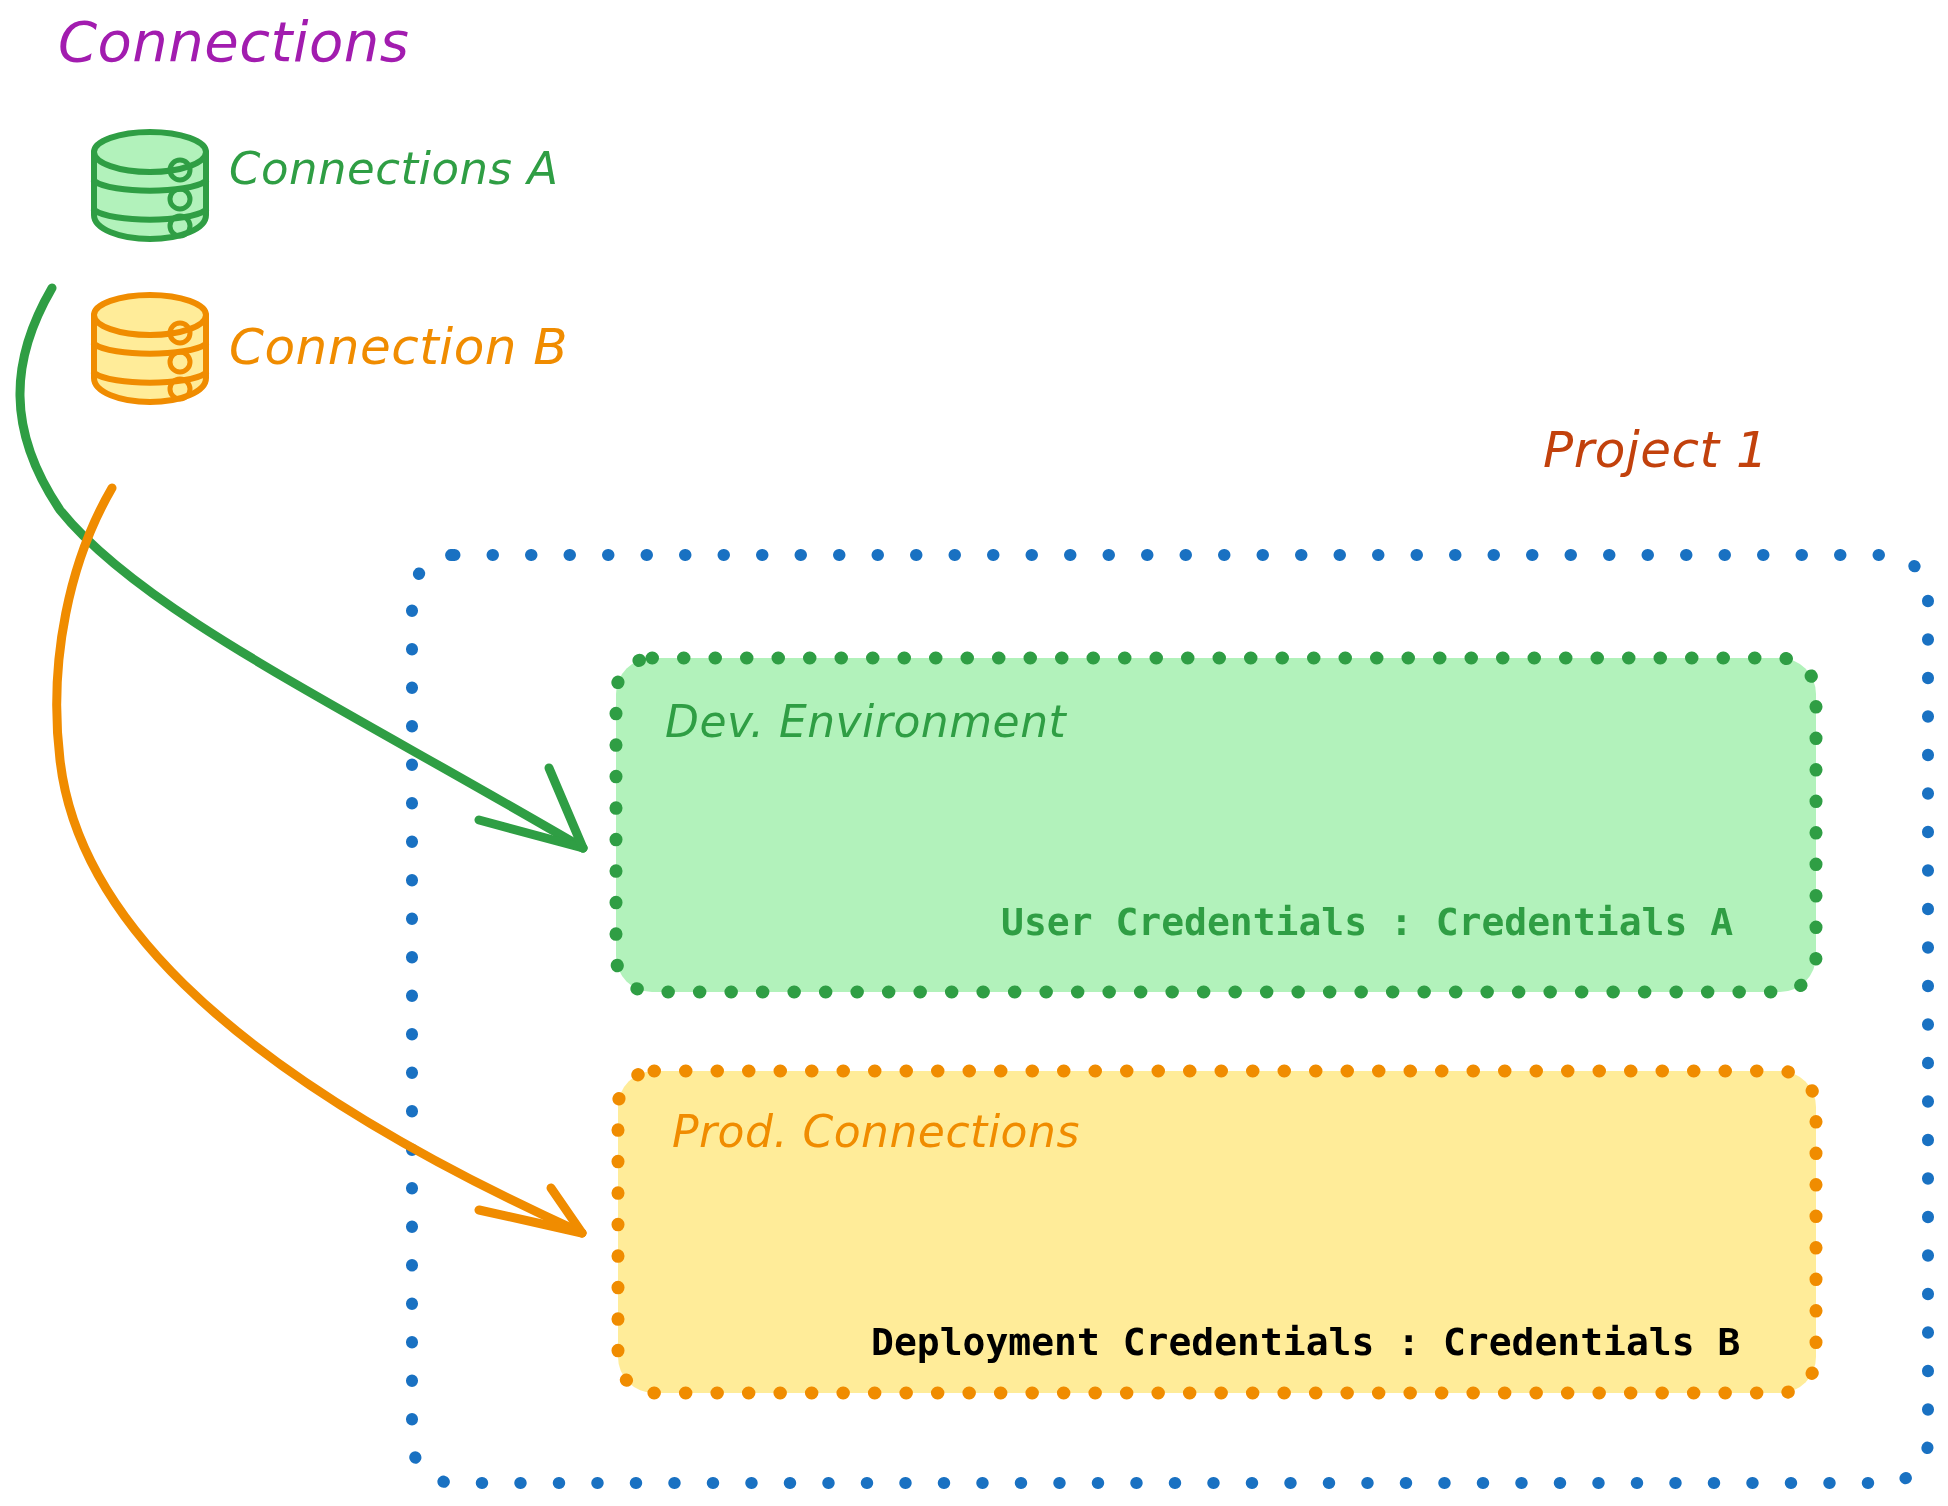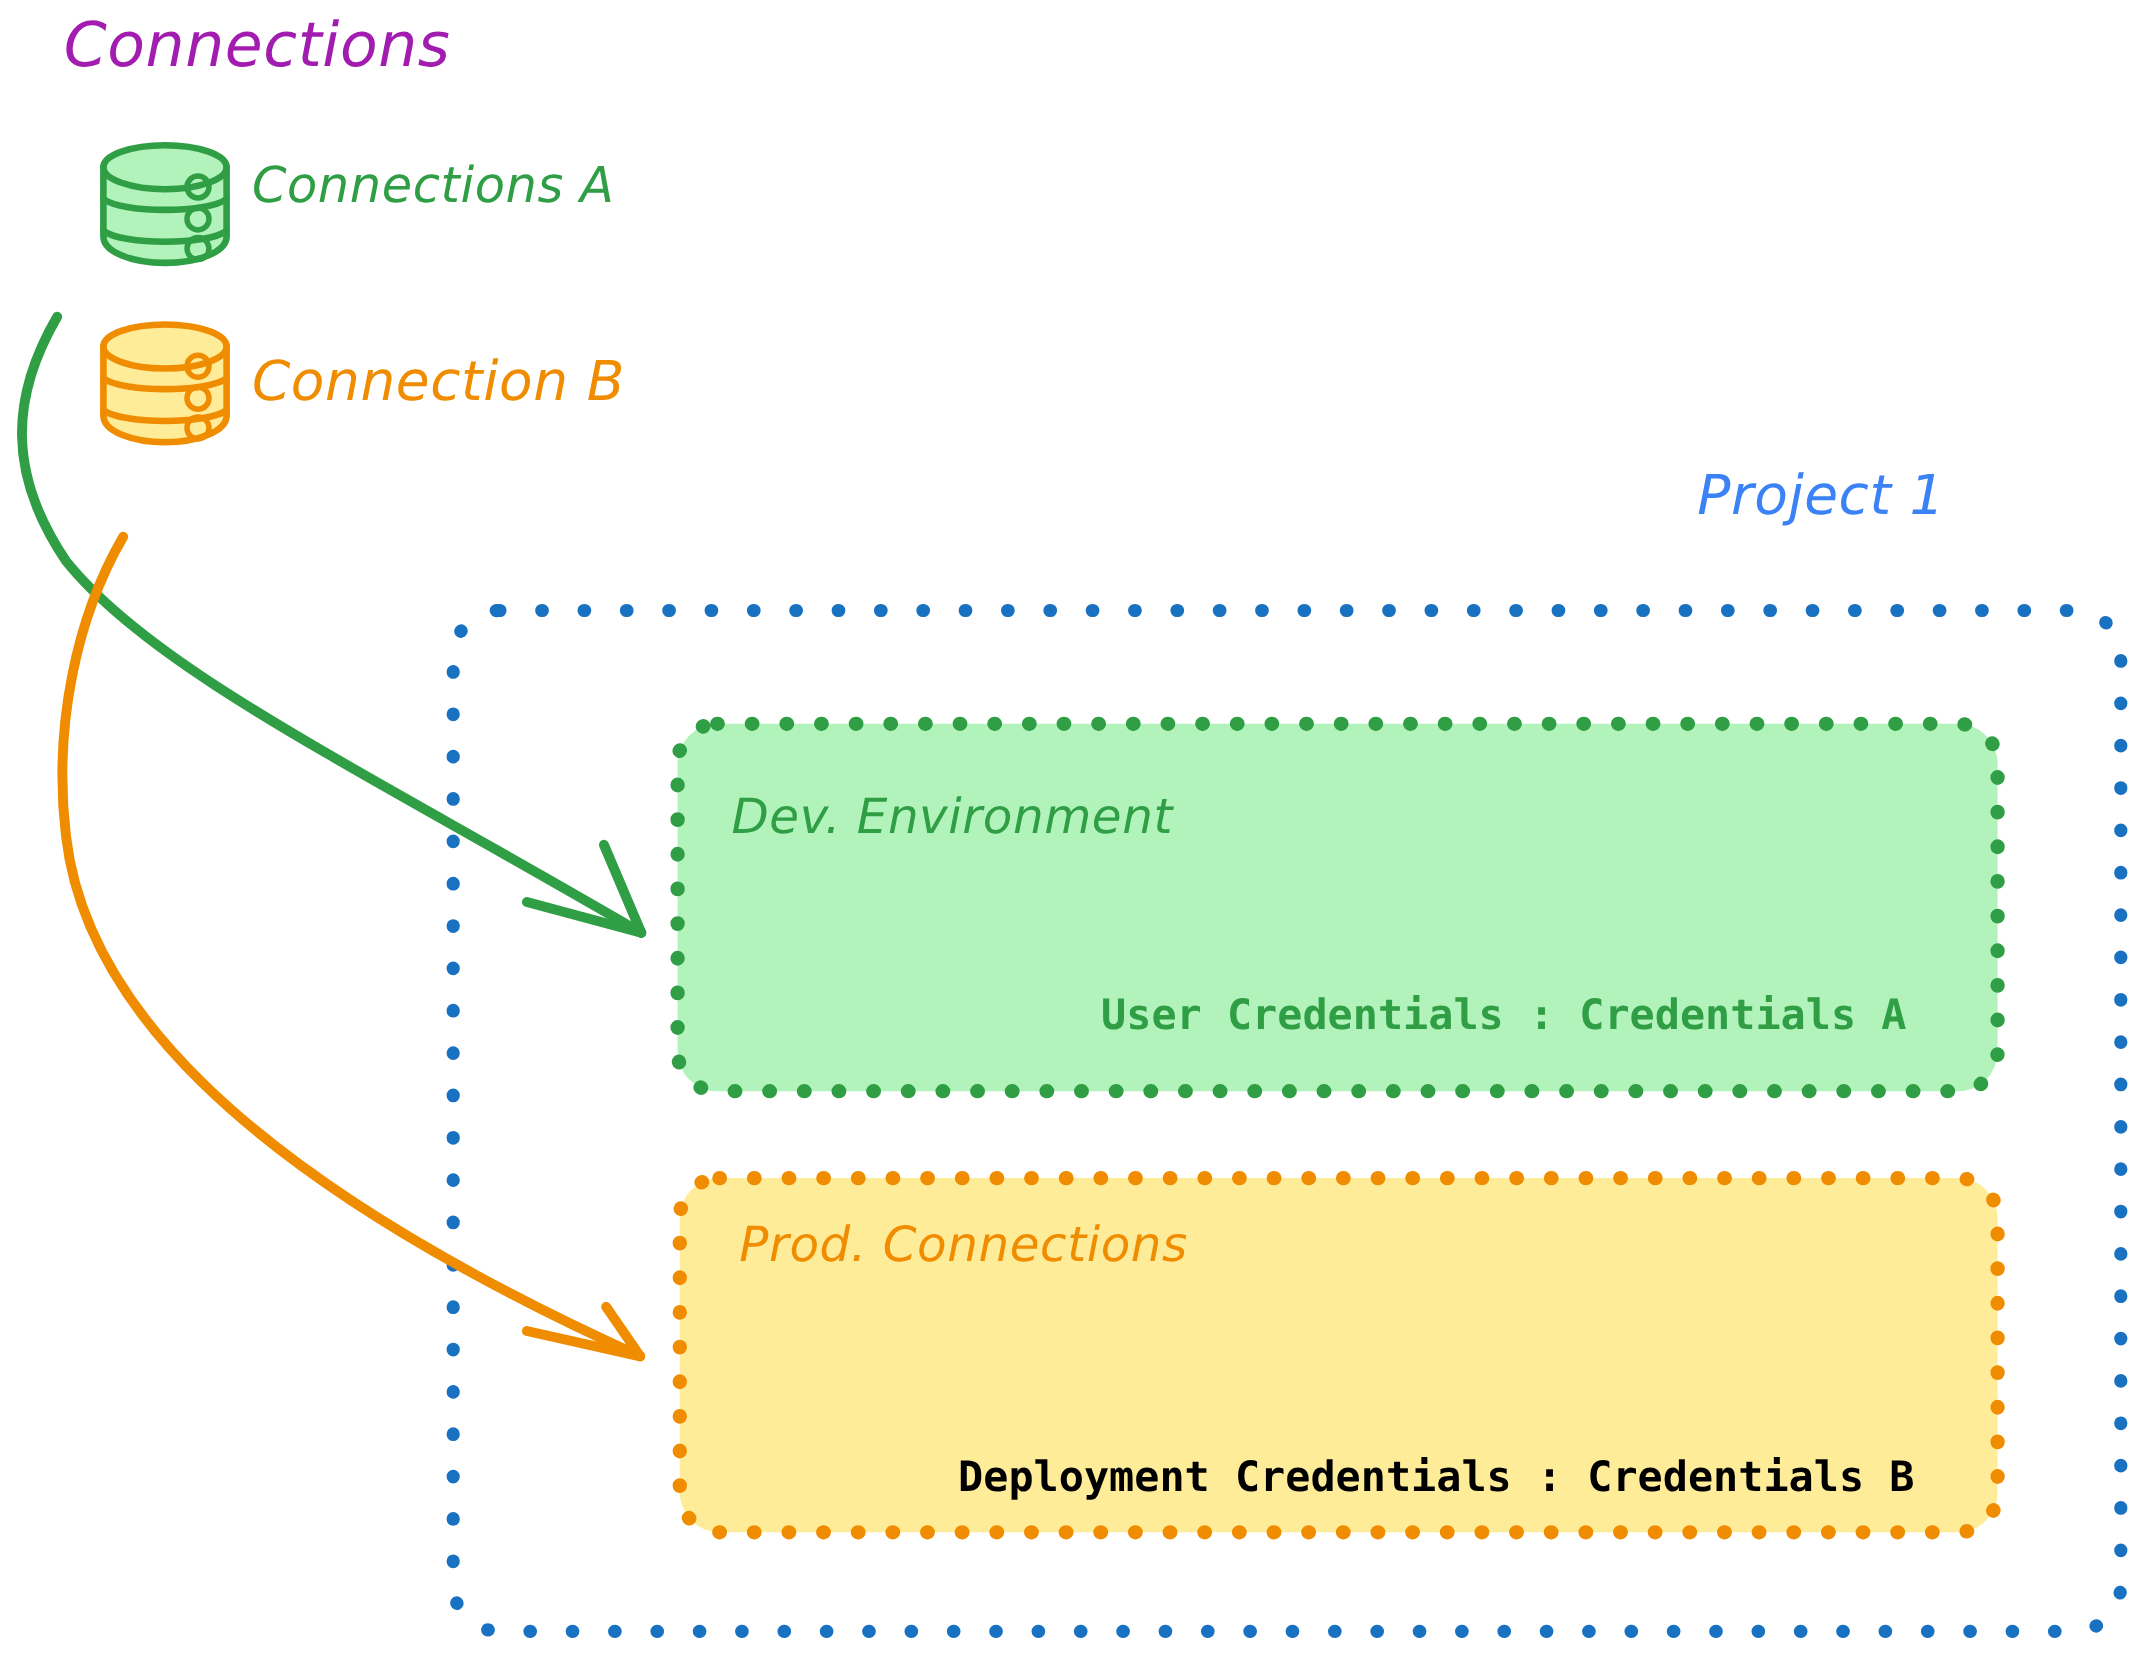--- a/index.html
+++ b/index.html
@@ -62,29 +62,28 @@
     left: 229px;
     top: 322px;
     font-size: 50px;
     color: #f08c00;
   }
 
   #label-project-1 {
     left: 1543px;
     top: 425px;
     font-size: 50px;
-    color: #3b82f6;
+    color: #c2410c;
   }
 
   #label-dev-env {
     left: 665px;
     top: 700px;
     font-size: 44px;
     color: #2f9e44;
-    margin-top: 21px;
   }
 
   #label-prod-env {
     left: 672px;
     top: 1110px;
     font-size: 44px;
     color: #f08c00;
   }
 
   #label-dev-credentials {

